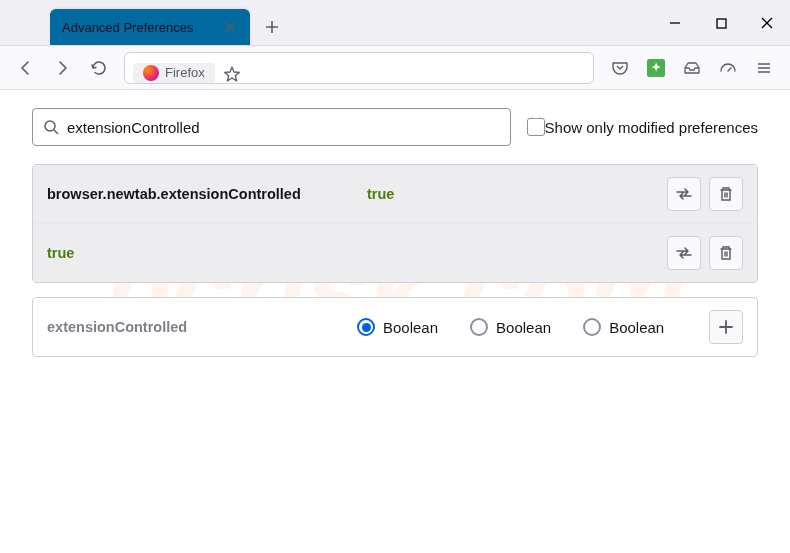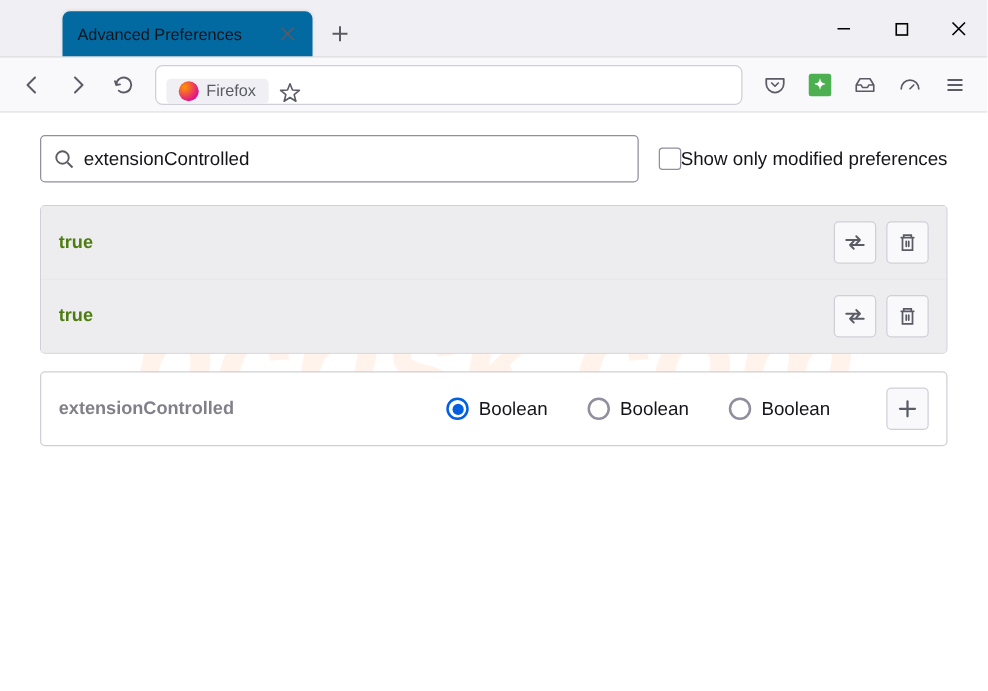--- a/index.html
+++ b/index.html
@@ -298,20 +298,21 @@
       <input class="search-input" value="extensionControlled" style="">
     </div>
     <label class="checkbox-row">
       <span class="checkbox"></span>
       <span>Show only modified preferences</span>
     </label>
   </div>
 
   <div class="prefs">
     <div class="pref-row modified">
+      <div class="pref-name">browser.newtab.extensionControlled</div>
       <div class="pref-value">true</div>
       <div class="pref-actions">
         <div class="action-btn">
           <svg width="18" height="14" viewBox="0 0 18 14">
               <path d="M2 5 H13 M13 5 l-3 -3 M13 5 l-3 3 M16 9 H5 M5 9 l3 -3 M5 9 l3 3" stroke="currentColor" stroke-width="1.5" fill="none" stroke-linecap="round"></path>
             </svg>
         </div>
         <div class="action-btn">
           <svg width="16" height="16" viewBox="0 0 16 16">
               <path d="M3 4 H13 M5 4 V2 H11 V4 M4 4 V14 H12 V4 M7 7 V11 M9 7 V11" stroke="currentColor" stroke-width="1.4" fill="none" stroke-linecap="round"></path>

